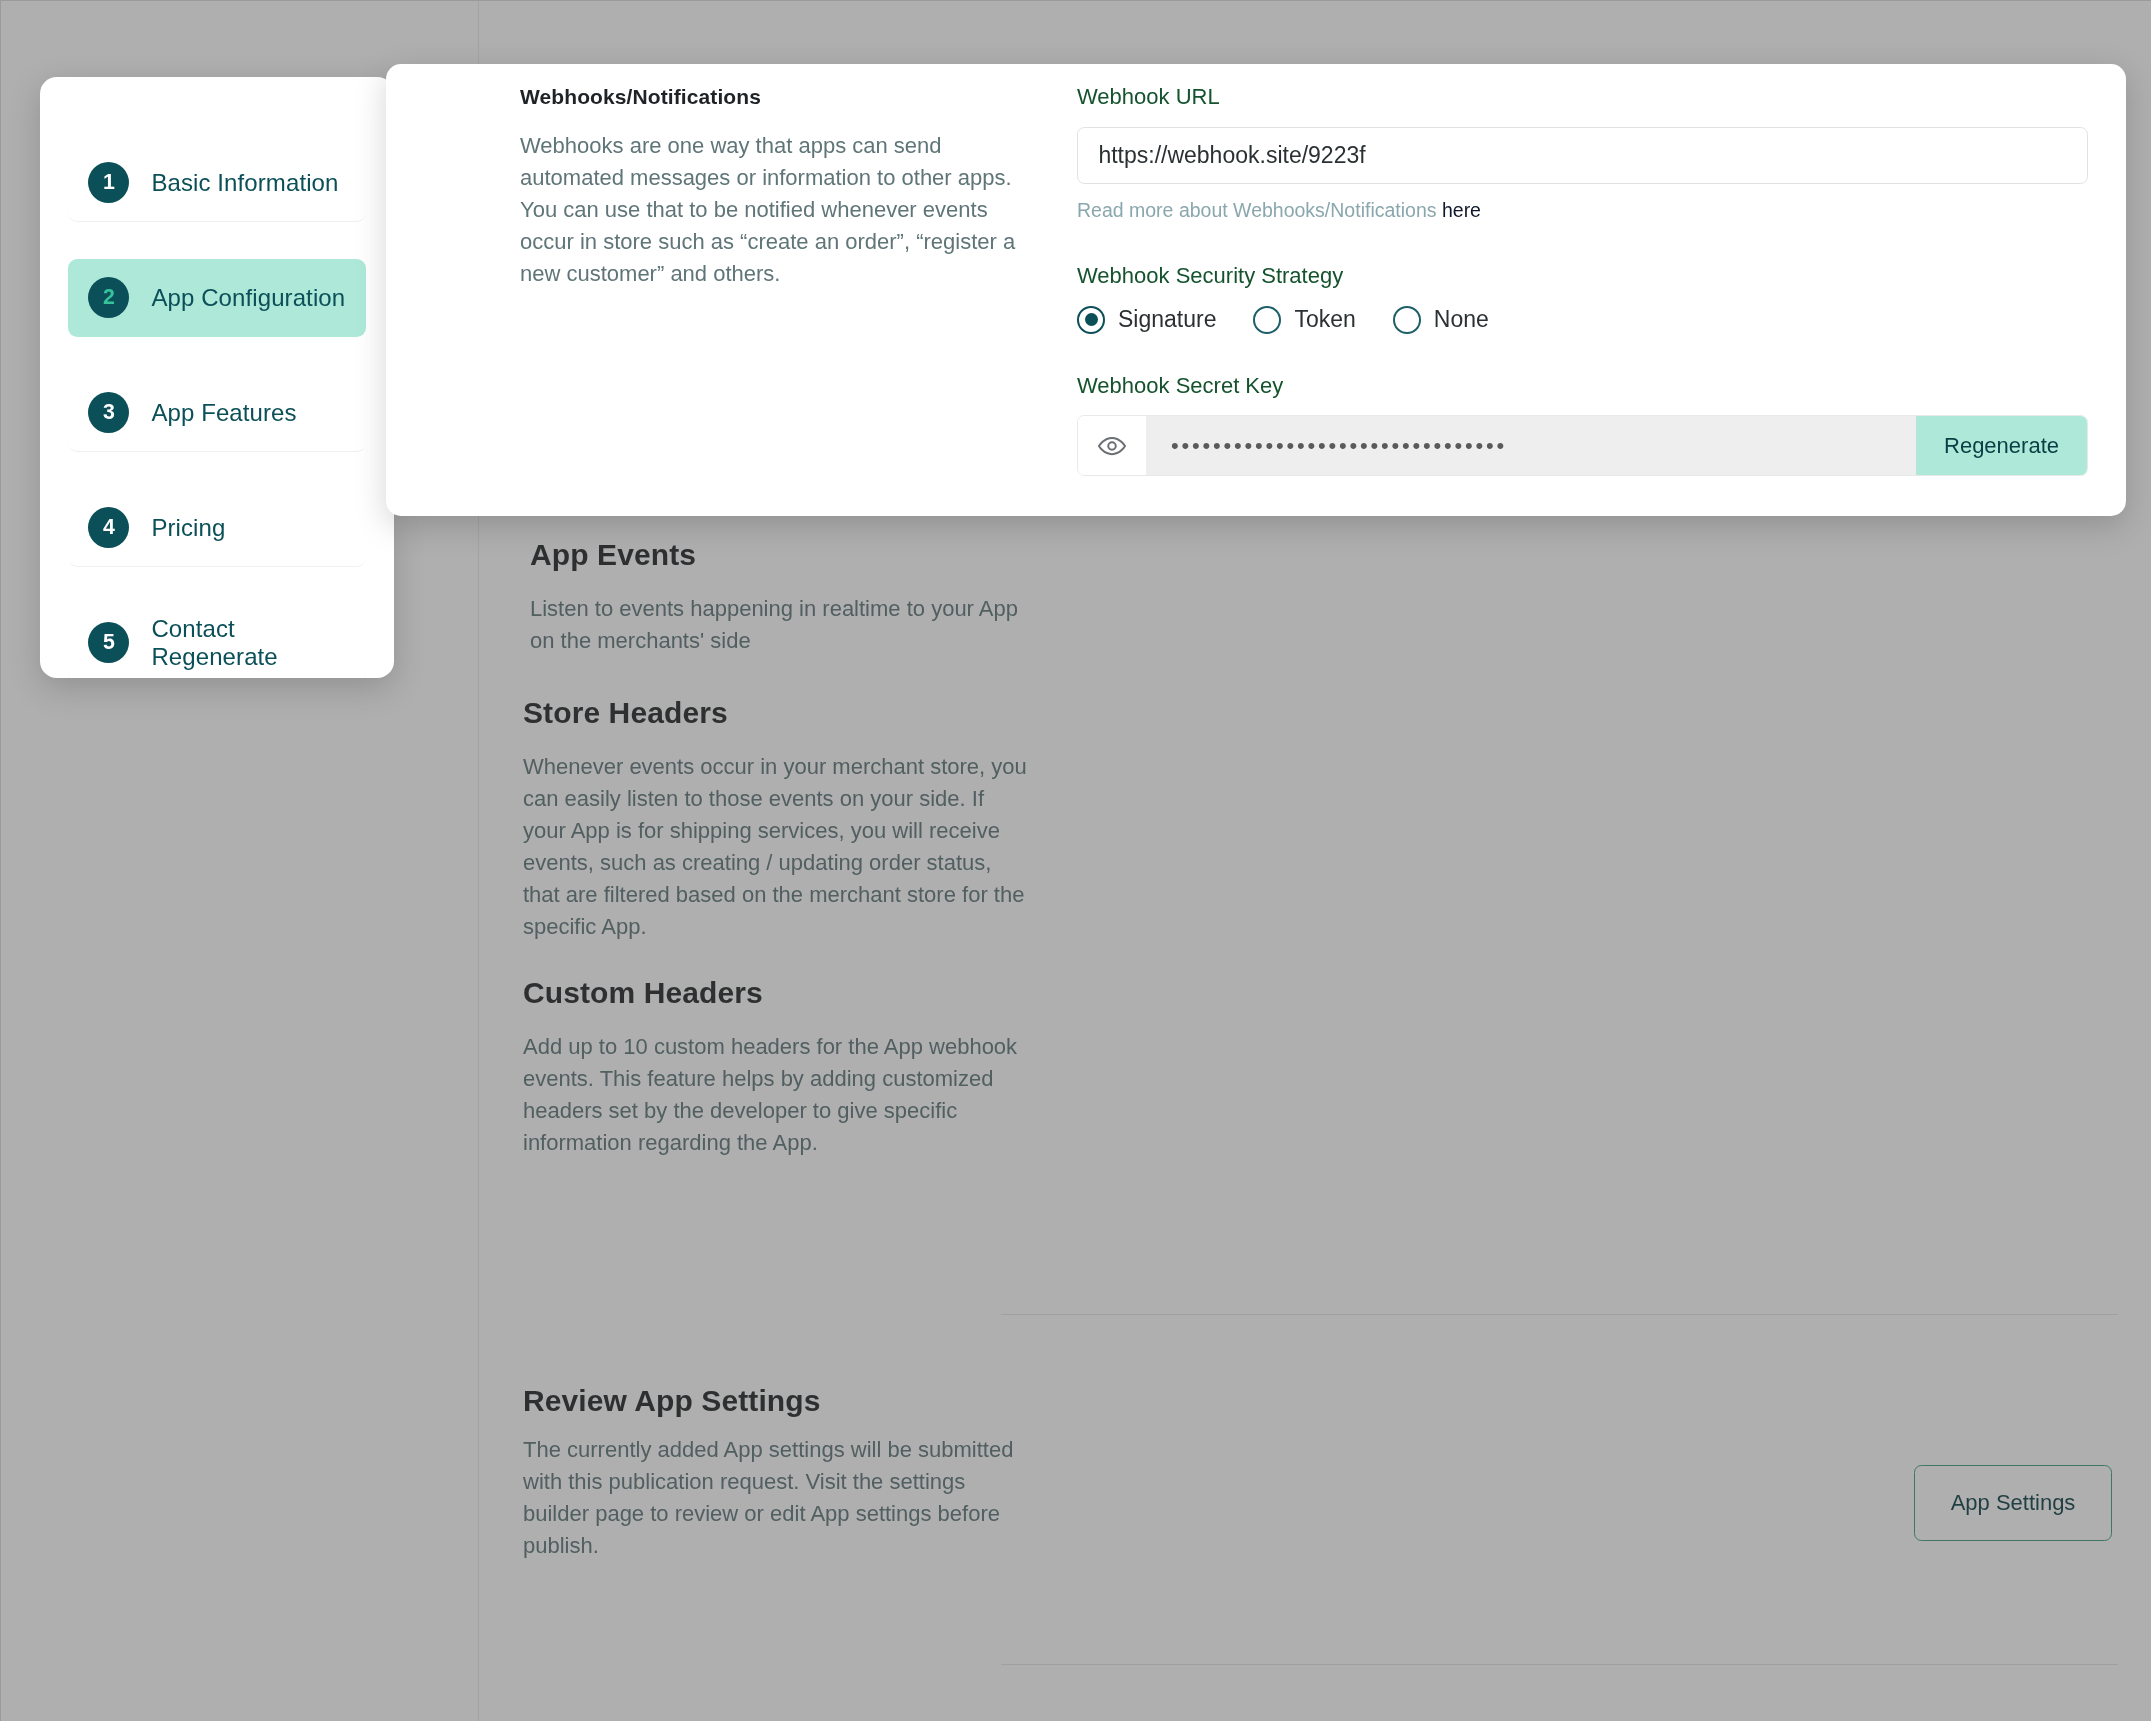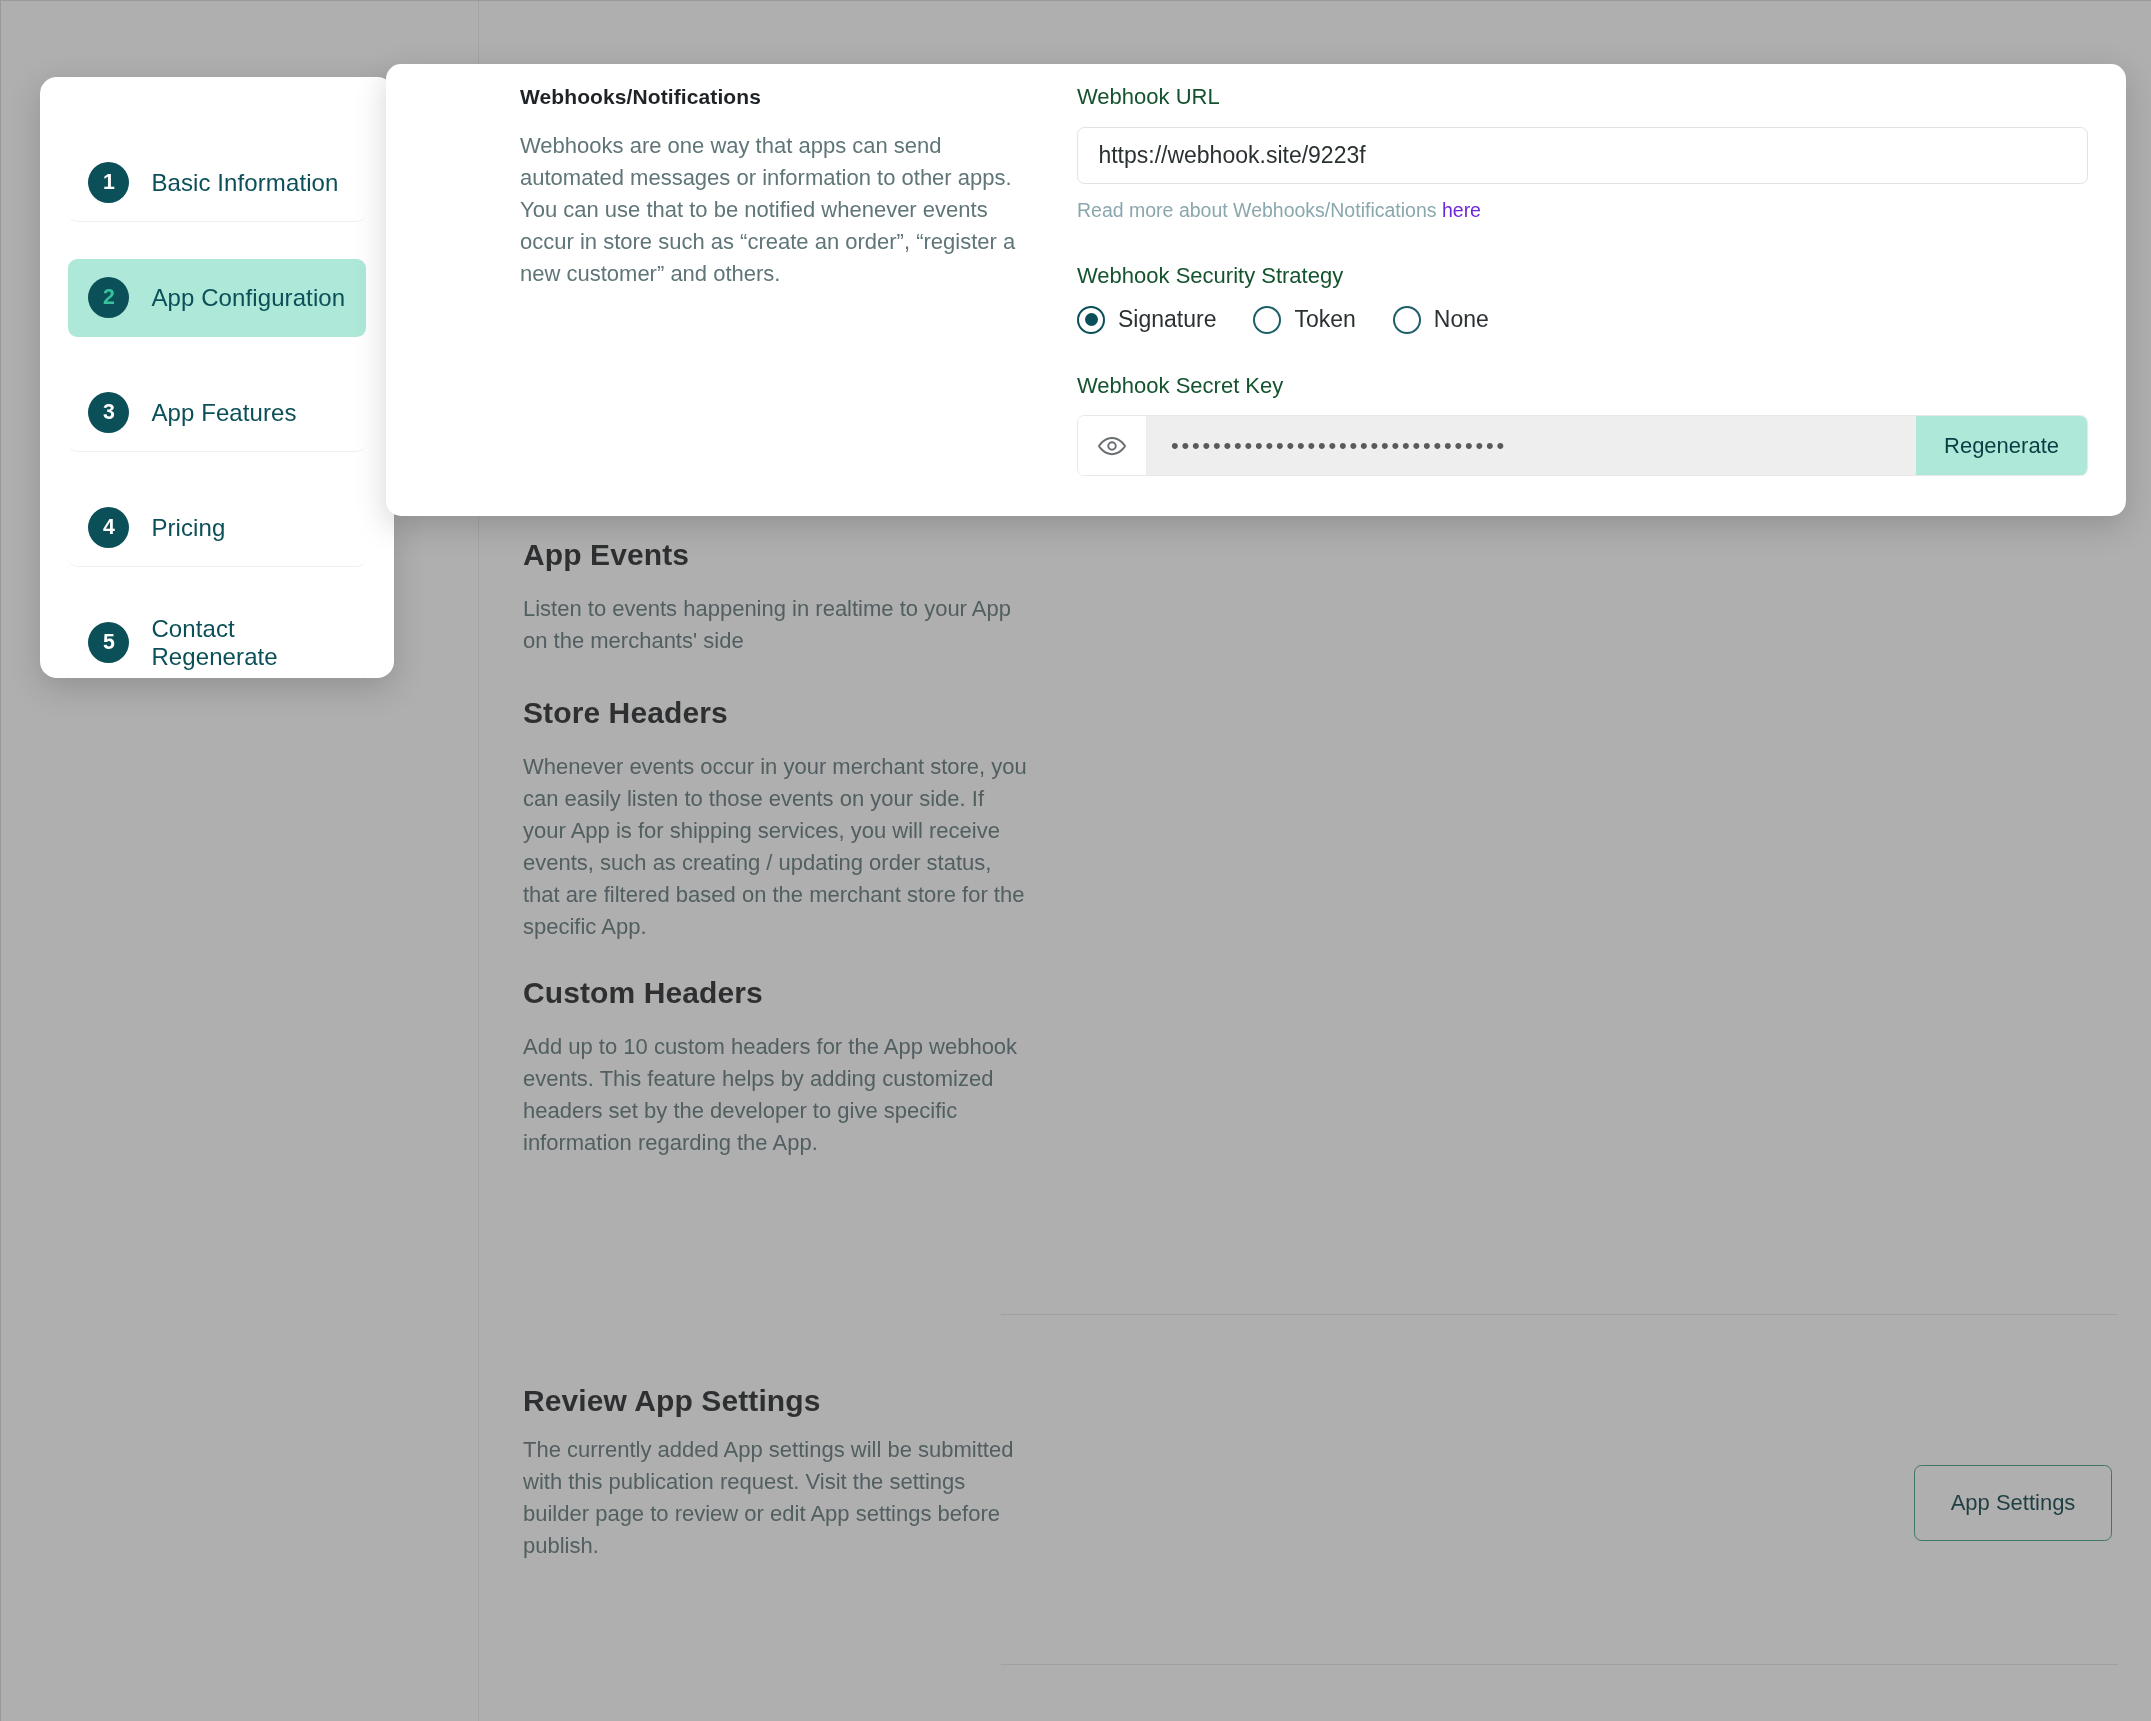--- a/index.html
+++ b/index.html
@@ -189,21 +189,21 @@
     color: #2b3133;
     font-family: "Liberation Sans", sans-serif;
   }
 
   .helper {
     margin-top: 15px;
     font-size: 19.5px;
     color: #8aa7ad;
   }
   .helper .here {
-    color: #6d28d9;
+    color: #0f172a;
     cursor: pointer;
   }
 
   .radio-row {
     display: flex;
     align-items: center;
     gap: 37px;
     margin-top: 5.6px;
   }
   .radio {
@@ -278,21 +278,21 @@
 <body>
 
 <div id="page">
 
   <div id="app-page">
 
     <div id="app-left-rail"></div>
 
     <div id="app-content">
 
-      <div class="sect" style="left:43px; top:536px;">
+      <div class="sect" style="left:50px; top:536px;">
         <div class="sect-title">App Events</div>
         <div class="sect-body" style="width:501px;">Listen to events happening in realtime to your App on the merchants' side</div>
       </div>
 
       <div class="sect" style="left:43px; top:694px;">
         <div class="sect-title">Store Headers</div>
         <div class="sect-body" style="width:508px;">Whenever events occur in your merchant store, you can easily listen to those events on your side. If your App is for shipping services, you will receive events, such as creating / updating order status, that are filtered based on the merchant store for the specific App.</div>
       </div>
 
       <div class="sect" style="left:43px; top:974px;">

